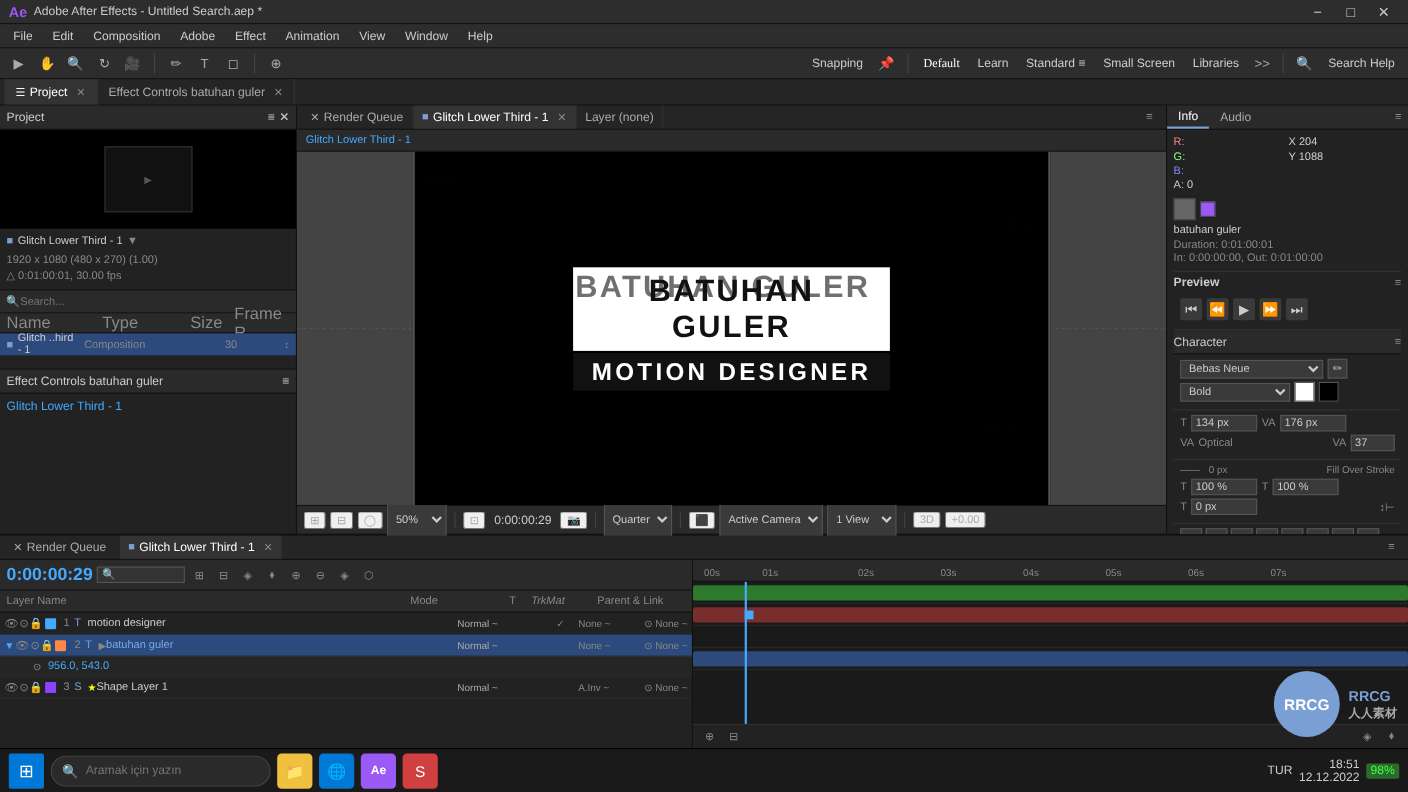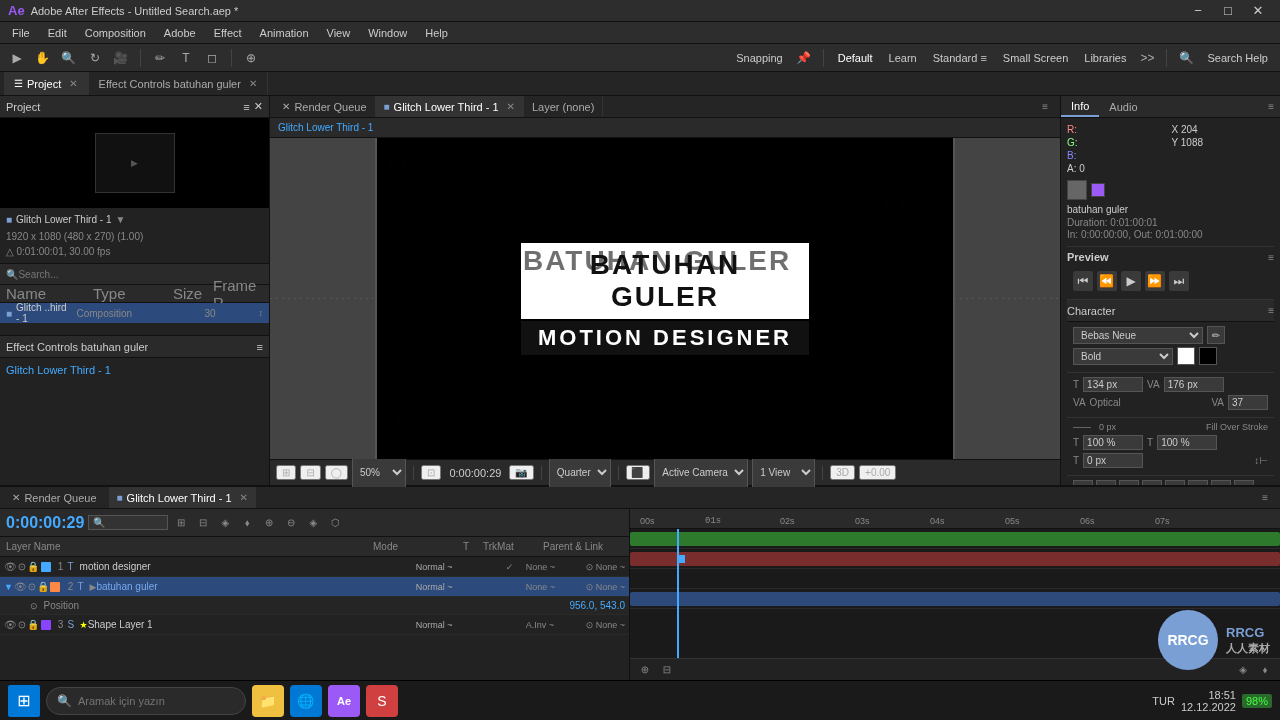--- a/index.html
+++ b/index.html
@@ -722,21 +722,21 @@
   <div class="toolbar-separator"></div>
   <button class="toolbar-btn">✏</button>
   <button class="toolbar-btn">T</button>
   <button class="toolbar-btn">◻</button>
   <div class="toolbar-separator"></div>
   <button class="toolbar-btn">⊕</button>
   <div class="toolbar-spacer"></div>
   <span class="toolbar-label">Snapping</span>
   <button class="toolbar-btn">📌</button>
   <div class="toolbar-separator"></div>
-  <span class="toolbar-label" style="color:#fff;">Default</span>
+  <span class="toolbar-label" style="color:#fff;font-family:Liberation Serif, serif;">Default</span>
   <span class="toolbar-label">Learn</span>
   <span class="toolbar-label">Standard ≡</span>
   <span class="toolbar-label">Small Screen</span>
   <span class="toolbar-label">Libraries</span>
   <button class="toolbar-btn">&gt;&gt;</button>
   <div class="toolbar-separator"></div>
   <button class="toolbar-btn">🔍</button>
   <span class="toolbar-label">Search Help</span>
 </div>
 
@@ -1031,21 +1031,21 @@
         <button class="tl-icon-btn">⬧</button>
         <button class="tl-icon-btn">⊕</button>
         <button class="tl-icon-btn">⊖</button>
         <button class="tl-icon-btn">◈</button>
         <button class="tl-icon-btn">⬡</button>
       </div>
       <div id="tl-layer-header">
         <span class="tl-layer-name-col">Layer Name</span>
         <span class="tl-mode-col">Mode</span>
         <span style="width:20px;font-size:10px;color:#888;">T</span>
-        <span style="width:60px;font-size:10px;color:#888;">TrkMat</span>
+        <span style="width:60px;font-size:10px;color:#888;font-style:italic;">TrkMat</span>
         <span style="width:80px;font-size:10px;color:#888;">Parent &amp; Link</span>
       </div>
 
       <div class="tl-layer">
         <div class="tl-layer-icons">
           <span style="font-size:10px;color:#888;">👁</span>
           <span style="font-size:10px;color:#888;">⊙</span>
           <span style="font-size:10px;color:#888;">🔒</span>
           <span style="width:10px;height:10px;background:#4af;display:inline-block;border-radius:1px;"></span>
         </div>
@@ -1075,21 +1075,20 @@
         <div style="display:flex;align-items:center;gap:2px;width:90px;">
           <span style="font-size:9px;color:#aaa;">Normal ~</span>
         </div>
         <span style="font-size:9px;color:#888;width:20px;"></span>
         <span style="font-size:9px;color:#888;width:60px;">None ~</span>
         <span style="font-size:9px;color:#888;">⊙ None ~</span>
       </div>
 
       <div class="tl-layer-sub">
         <span style="font-size:9px;color:#888;margin-right:6px;">⊙</span>
-        <span class="tl-layer-sub-name">Position</span>
         <span class="tl-layer-sub-value">956.0, 543.0</span>
       </div>
 
       <div class="tl-layer">
         <div class="tl-layer-icons">
           <span style="font-size:10px;color:#888;">👁</span>
           <span style="font-size:10px;color:#888;">⊙</span>
           <span style="font-size:10px;color:#888;">🔒</span>
           <span style="width:10px;height:10px;background:#84f;display:inline-block;border-radius:1px;"></span>
         </div>
@@ -1102,21 +1101,21 @@
         </div>
         <span style="font-size:9px;color:#888;width:20px;"></span>
         <span style="font-size:9px;color:#888;width:60px;">A.Inv ~</span>
         <span style="font-size:9px;color:#888;">⊙ None ~</span>
       </div>
     </div>
 
     <div id="tl-right">
       <div id="tl-ruler">
         <span class="tl-ruler-mark" style="left:10px;">00s</span>
-        <span class="tl-ruler-mark" style="left:75px;font-family:Liberation Mono, monospace;">01s</span>
+        <span class="tl-ruler-mark" style="left:63px;">01s</span>
         <span class="tl-ruler-mark" style="left:150px;">02s</span>
         <span class="tl-ruler-mark" style="left:225px;">03s</span>
         <span class="tl-ruler-mark" style="left:300px;">04s</span>
         <span class="tl-ruler-mark" style="left:375px;">05s</span>
         <span class="tl-ruler-mark" style="left:450px;">06s</span>
         <span class="tl-ruler-mark" style="left:525px;">07s</span>
       </div>
       <div id="tl-tracks" style="position:relative;">
 
         <div class="tl-playhead" style="left:47px;"></div>

